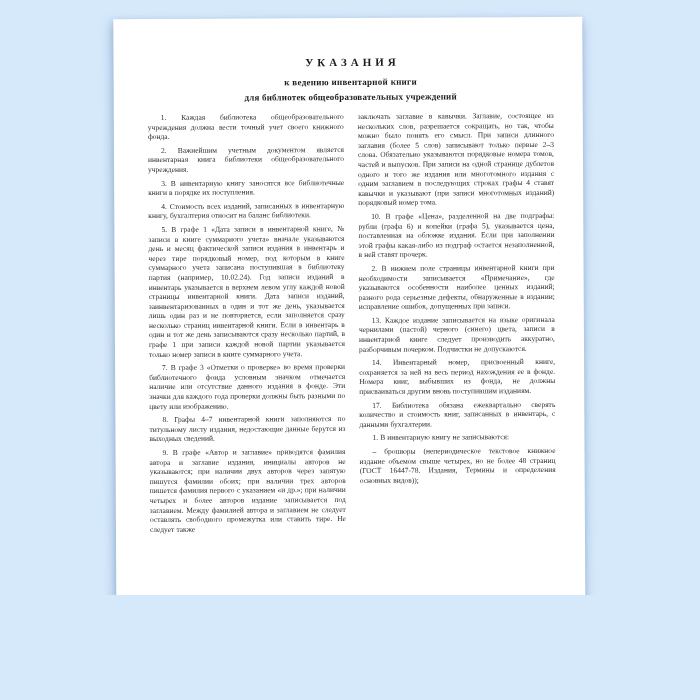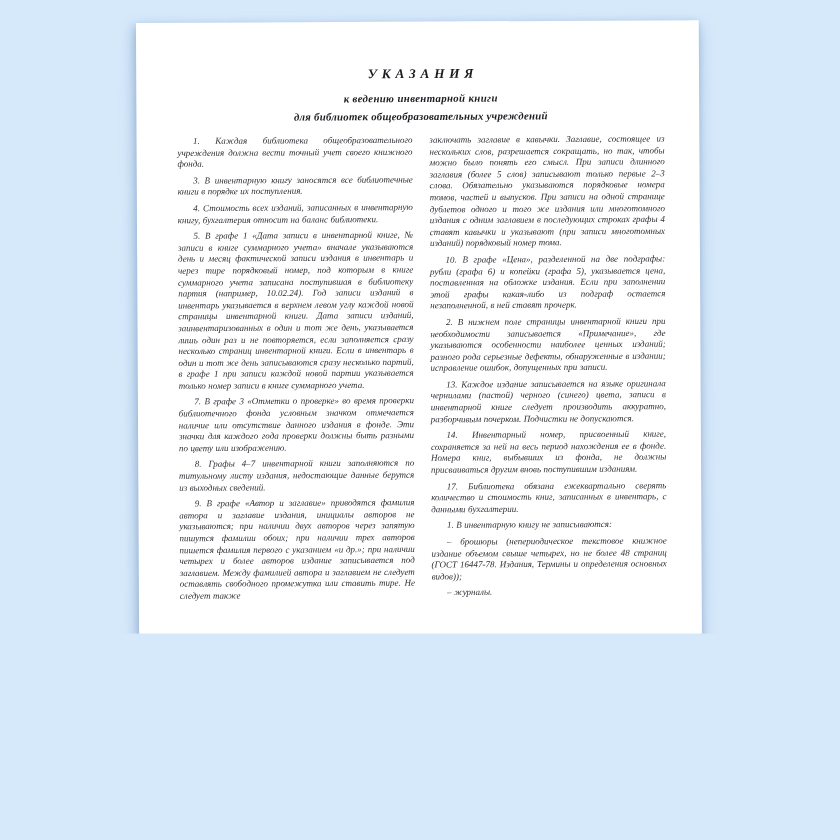--- a/index.html
+++ b/index.html
@@ -4,23 +4,22 @@
 <style>
   html, body { margin: 0; padding: 0; }
   body {
     width: 700px; height: 700px;
     background: #d6e9fb;
     font-family: "Liberation Serif", "DejaVu Serif", serif;
     overflow: hidden;
   }
   .scene {
     position: relative;
-    width: 700px; height: 528px;
+    width: 700px; height: 595px;
     overflow: hidden;
-    font-style: italic;
   }
   .page {
     position: absolute;
     left: 115px; top: 18px;
     width: 469px; height: 659px;
     background: #ffffff;
     transform: rotate(-0.3deg);
     transform-origin: 50% 50%;
     box-shadow: 0 6px 12px rgba(125,158,196,0.55), 0 2px 4px rgba(125,158,196,0.35), -3px 2px 8px rgba(140,170,205,0.30);
     box-sizing: border-box;
@@ -78,34 +77,34 @@
 
     <div class="title-block">
       <h1 class="doc-title">УКАЗАНИЯ</h1>
       <div class="doc-subtitle1">к ведению инвентарной книги</div>
       <div class="doc-subtitle2">для библиотек общеобразовательных учреждений</div>
     </div>
 
     <div class="cols">
       <div class="col">
         <p>1. Каждая библиотека общеобразовательного учреждения должна вести точный учет своего книжного фонда.</p>
+        <p>2. Важнейшим учетным документом является инвентарная книга библиотеки общеобразовательного учреждения.</p>
         <p>3. В инвентарную книгу заносятся все библиотечные книги в порядке их поступления.</p>
         <p>4. Стоимость всех изданий, записанных в инвентарную книгу, бухгалтерия относит на баланс библиотеки.</p>
         <p>5. В графе 1 «Дата записи в инвентарной книге, № записи в книге суммарного учета» вначале указываются день и месяц фактической записи издания в инвентарь и через тире порядковый номер, под которым в книге суммарного учета записана поступившая в библиотеку партия (например, 10.02.24). Год записи изданий в инвентарь указывается в верхнем левом углу каждой новой страницы инвентарной книги. Дата записи изданий, заинвентаризованных в один и тот же день, указывается лишь один раз и не повторяется, если заполняется сразу несколько страниц инвентарной книги. Если в инвентарь в один и тот же день записываются сразу несколько партий, в графе 1 при записи каждой новой партии указывается только номер записи в книге суммарного учета.</p>
         <p>7. В графе 3 «Отметки о проверке» во время проверки библиотечного фонда условным значком отмечается наличие или отсутствие данного издания в фонде. Эти значки для каждого года проверки должны быть разными по цвету или изображению.</p>
         <p>8. Графы 4–7 инвентарной книги заполняются по титульному листу издания, недостающие данные берутся из выходных сведений.</p>
         <p>9. В графе «Автор и заглавие» приводятся фамилия автора и заглавие издания, инициалы авторов не указываются; при наличии двух авторов через запятую пишутся фамилии обоих; при наличии трех авторов пишется фамилия первого с указанием «и др.»; при наличии четырех и более авторов издание записывается под заглавием. Между фамилией автора и заглавием не следует оставлять свободного промежутка или ставить тире. Не следует также</p>
       </div>
       <div class="col">
         <p class="cont">заключать заглавие в кавычки. Заглавие, состоящее из нескольких слов, разрешается сокращать, но так, чтобы можно было понять его смысл. При записи длинного заглавия (более 5 слов) записывают только первые 2–3 слова. Обязательно указываются порядковые номера томов, частей и выпусков. При записи на одной странице дублетов одного и того же издания или многотомного издания с одним заглавием в последующих строках графы 4 ставят кавычки и указывают (при записи многотомных изданий) порядковый номер тома.</p>
         <p>10. В графе «Цена», разделенной на две подграфы: рубли (графа 6) и копейки (графа 5), указывается цена, поставленная на обложке издания. Если при заполнении этой графы какая-либо из подграф остается незаполненной, в ней ставят прочерк.</p>
         <p>2. В нижнем поле страницы инвентарной книги при необходимости записывается «Примечание», где указываются особенности наиболее ценных изданий; разного рода серьезные дефекты, обнаруженные в издании; исправление ошибок, допущенных при записи.</p>
         <p>13. Каждое издание записывается на языке оригинала чернилами (пастой) черного (синего) цвета, записи в инвентарной книге следует производить аккуратно, разборчивым почерком. Подчистки не допускаются.</p>
         <p>14. Инвентарный номер, присвоенный книге, сохраняется за ней на весь период нахождения ее в фонде. Номера книг, выбывших из фонда, не должны присваиваться другим вновь поступившим изданиям.</p>
         <p>17. Библиотека обязана ежеквартально сверять количество и стоимость книг, записанных в инвентарь, с данными бухгалтерии.</p>
         <p>1. В инвентарную книгу не записываются:</p>
         <p>– брошюры (непериодическое текстовое книжное издание объемом свыше четырех, но не более 48 страниц (ГОСТ 16447-78. Издания, Термины и определения основных видов));</p>
-        <p>– журналы.</p>
       </div>
     </div>
 
   </div>
 </div>
 
 </body></html>

